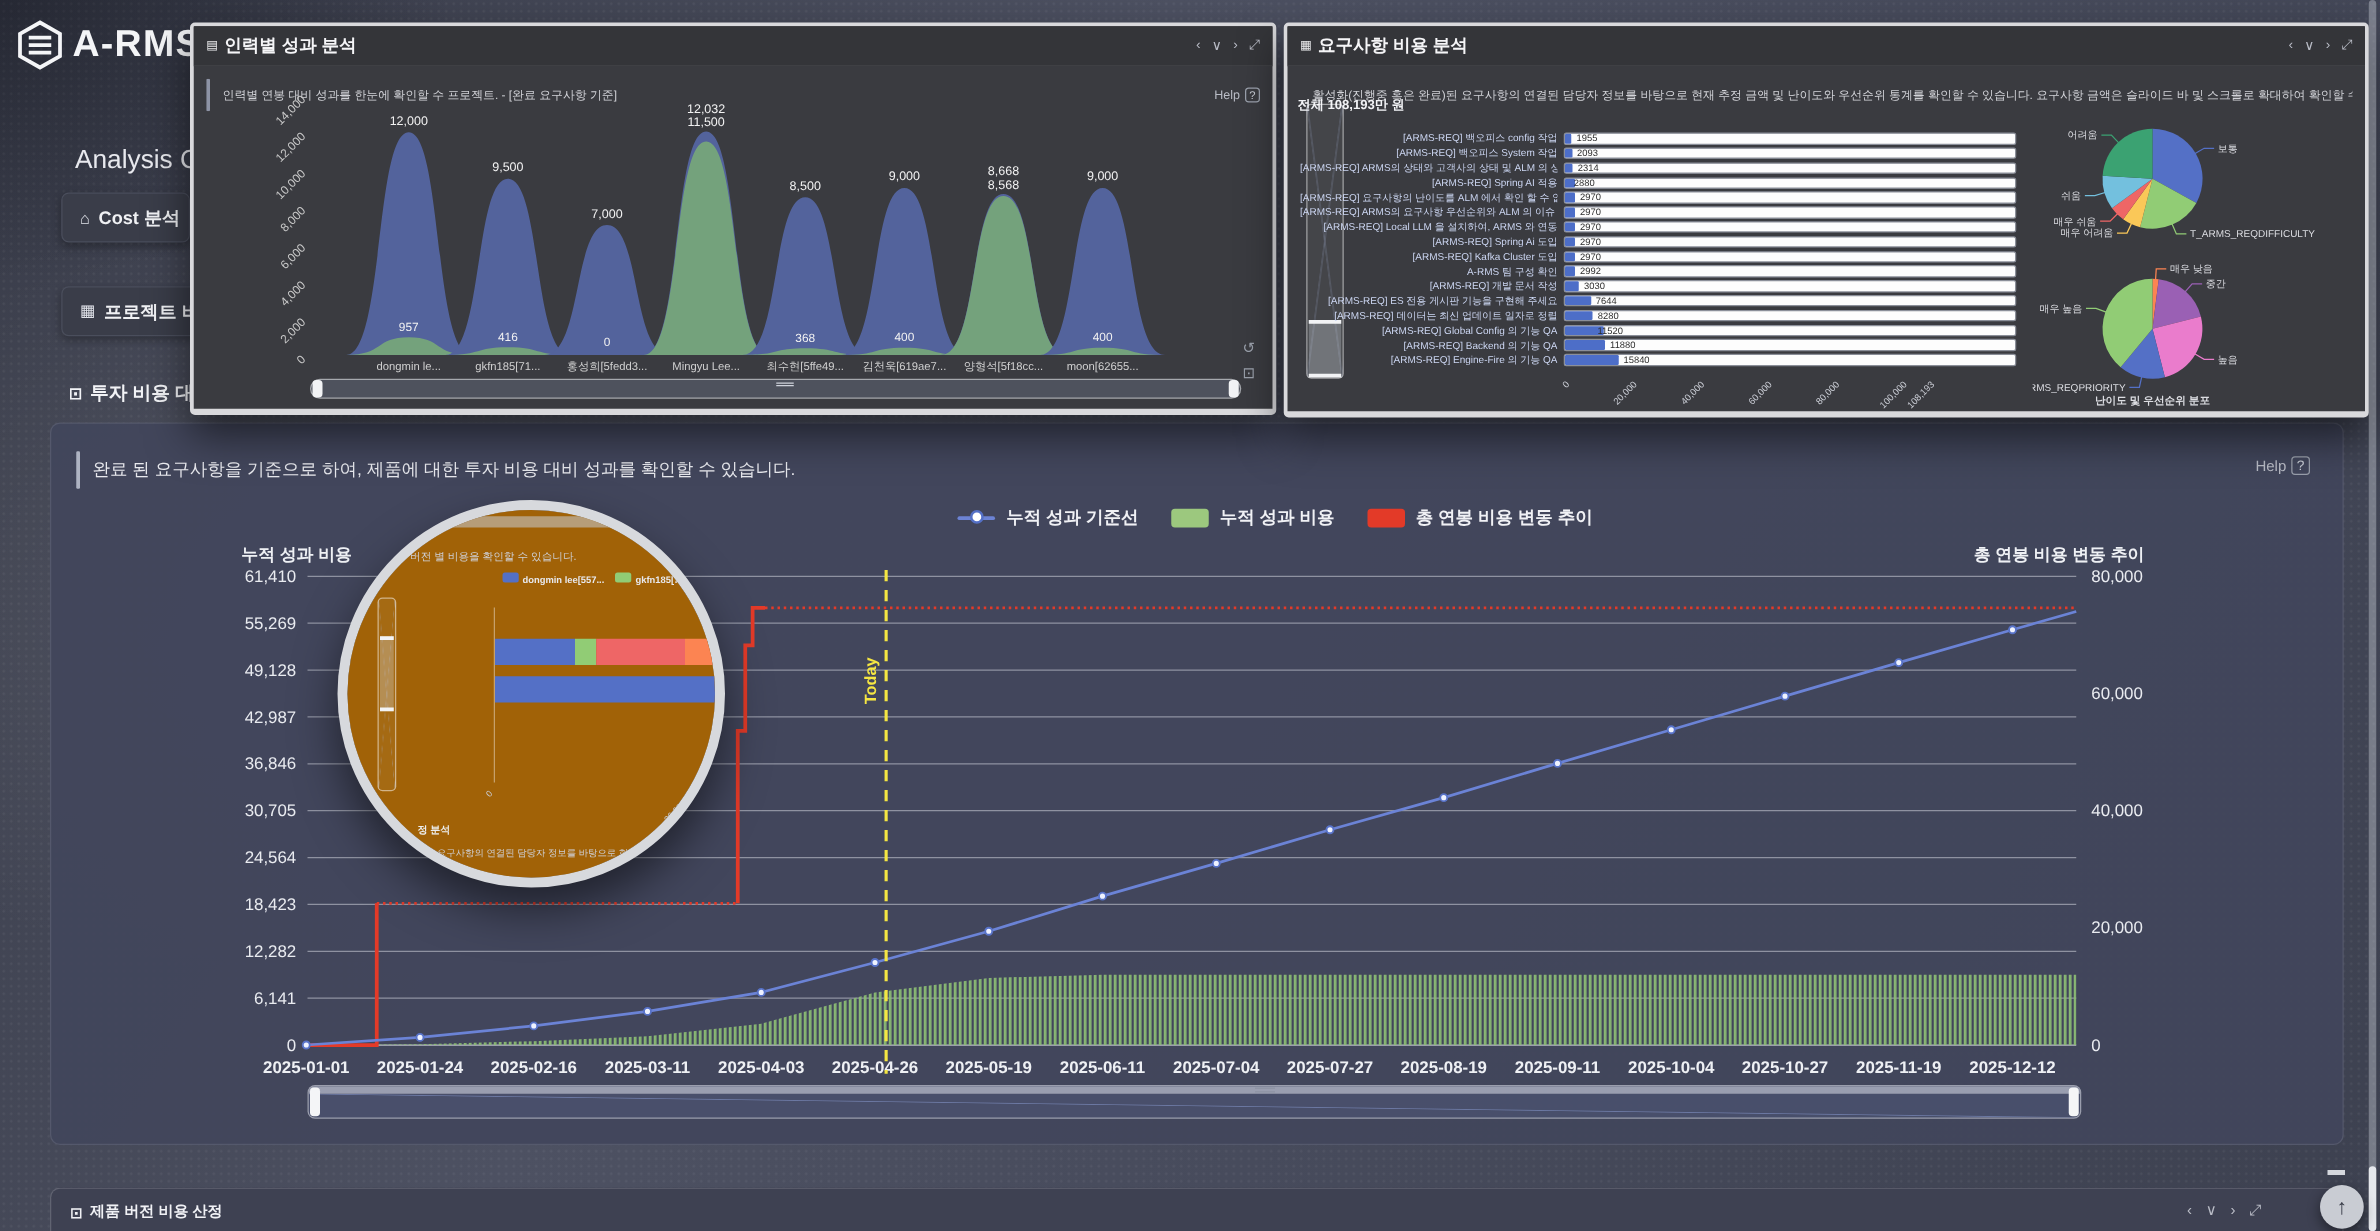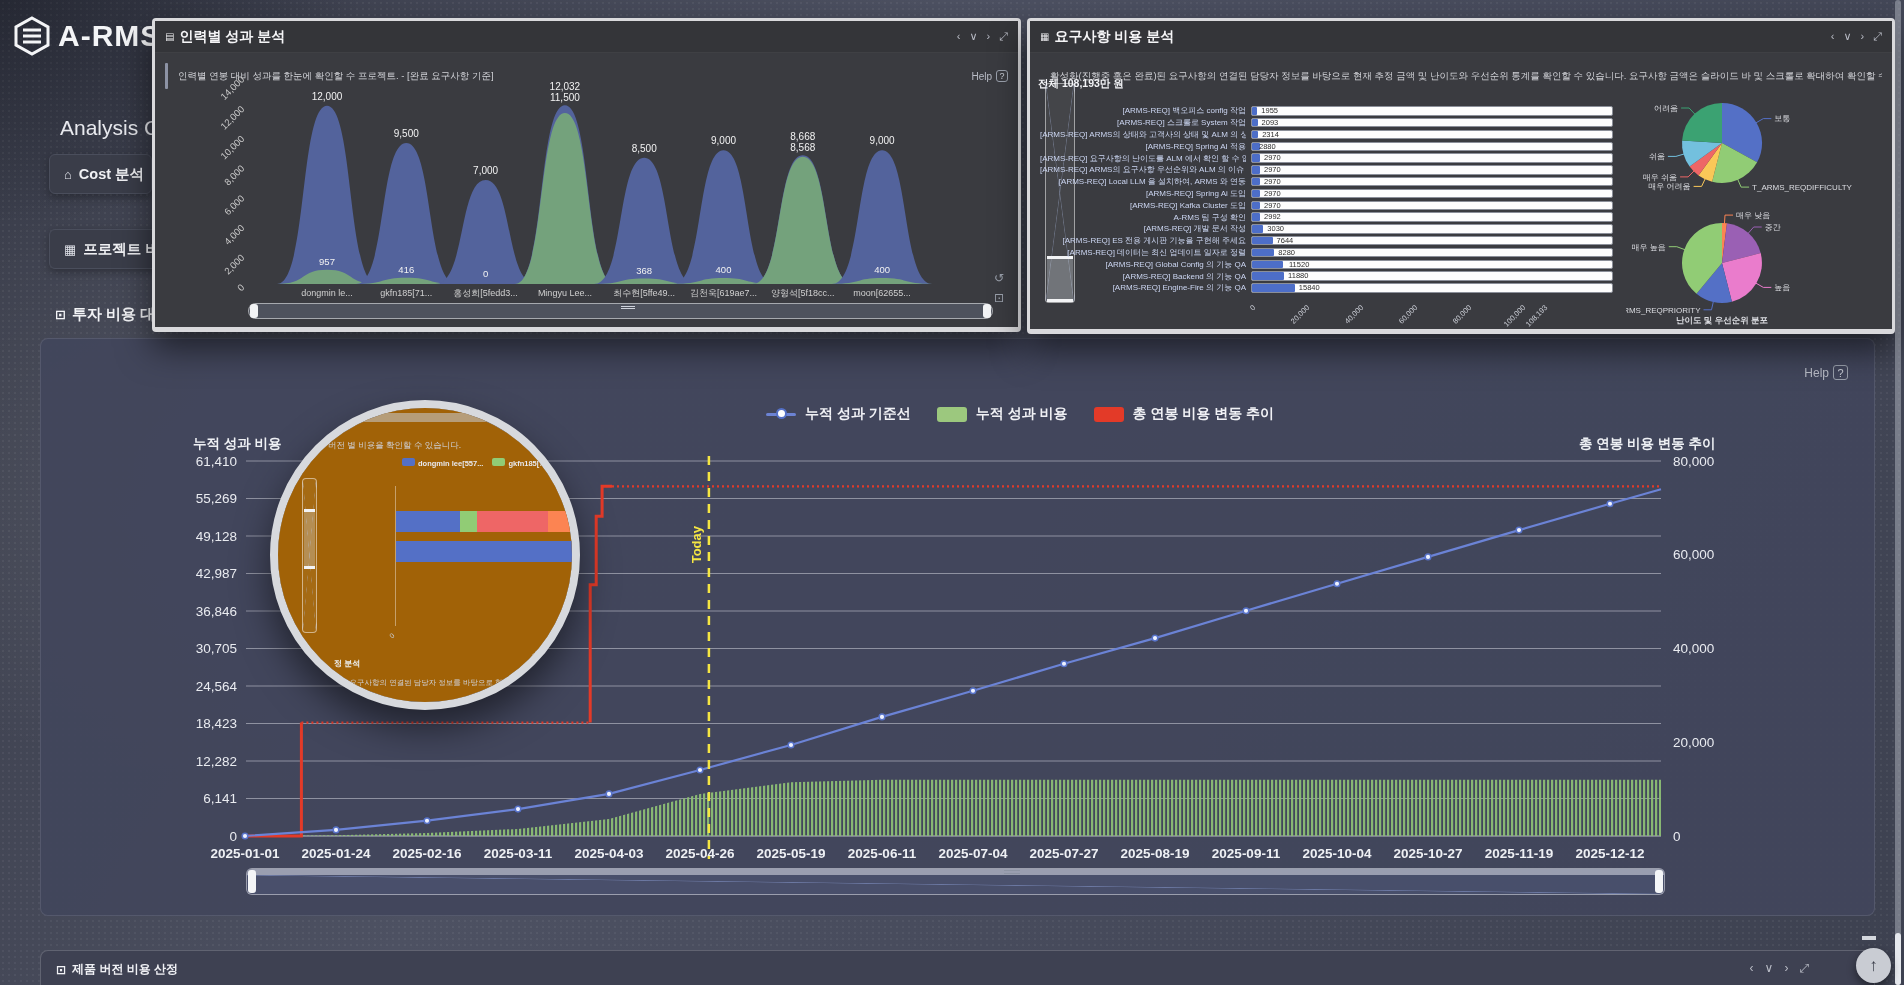--- a/index.html
+++ b/index.html
@@ -176,20 +176,24 @@
     <span class="bico">▦</span>
     <span>프로젝트 비</span>
   </div>
 
   <div class="main-title">
     <span class="picon">⊡</span>
     <span>투자 비용 대</span>
   </div>
 
   <div class="main-panel">
+    <div class="main-desc">
+      <span class="desc-accent"></span>
+      <span>완료 된 요구사항을 기준으로 하여, 제품에 대한 투자 비용 대비 성과를 확인할 수 있습니다.</span>
+    </div>
     <div class="main-help">
       <span class="help">
           <span>Help</span>
       <span class="help-badge">?</span>
         </span>
     </div>
 
     <div class="legend-row">
       <div class="legend-item">
         <span class="lg-line"></span>
@@ -438,21 +442,21 @@
     </div>
     <div class="req-rows" id="reqRows">
         <div class="req-row">
       <span class="req-label">[ARMS-REQ] 백오피스 config 작업</span>
       <span class="req-track">
         <span class="req-fill" style="width:5.3px"></span>
         <span class="req-val" style="left:9.3px">1955</span>
       </span>
         </div>
         <div class="req-row">
-      <span class="req-label">[ARMS-REQ] 스크롤로 System 작업</span>
+      <span class="req-label">[ARMS-REQ] 백오피스 System 작업</span>
       <span class="req-track">
         <span class="req-fill" style="width:5.6px"></span>
         <span class="req-val" style="left:9.6px">2093</span>
       </span>
         </div>
         <div class="req-row">
       <span class="req-label">[ARMS-REQ] ARMS의 상태와 고객사의 상태 및 ALM 의 상태를...</span>
       <span class="req-track">
         <span class="req-fill" style="width:6.2px"></span>
         <span class="req-val" style="left:10.2px">2314</span>
@@ -525,21 +529,21 @@
       <span class="req-label">[ARMS-REQ] 데이터는 최신 업데이트 일자로 정렬</span>
       <span class="req-track">
         <span class="req-fill" style="width:22.3px"></span>
         <span class="req-val" style="left:26.3px">8280</span>
       </span>
         </div>
         <div class="req-row">
       <span class="req-label">[ARMS-REQ] Global Config 의 기능 QA</span>
       <span class="req-track">
         <span class="req-fill" style="width:31.1px"></span>
-        <span class="req-val" style="left:37px">11520</span>
+        <span class="req-val" style="left:26px">11520</span>
       </span>
         </div>
         <div class="req-row">
       <span class="req-label">[ARMS-REQ] Backend 의 기능 QA</span>
       <span class="req-track">
         <span class="req-fill" style="width:32.1px"></span>
         <span class="req-val" style="left:36.1px">11880</span>
       </span>
         </div>
         <div class="req-row">

